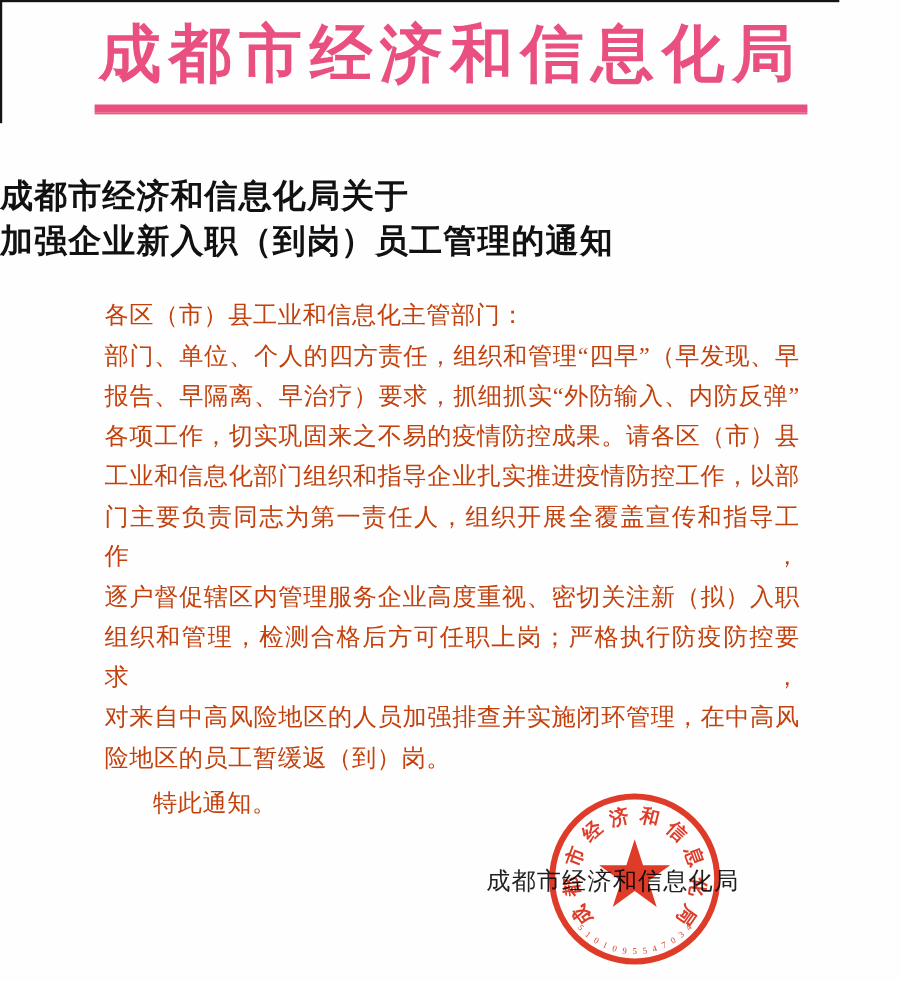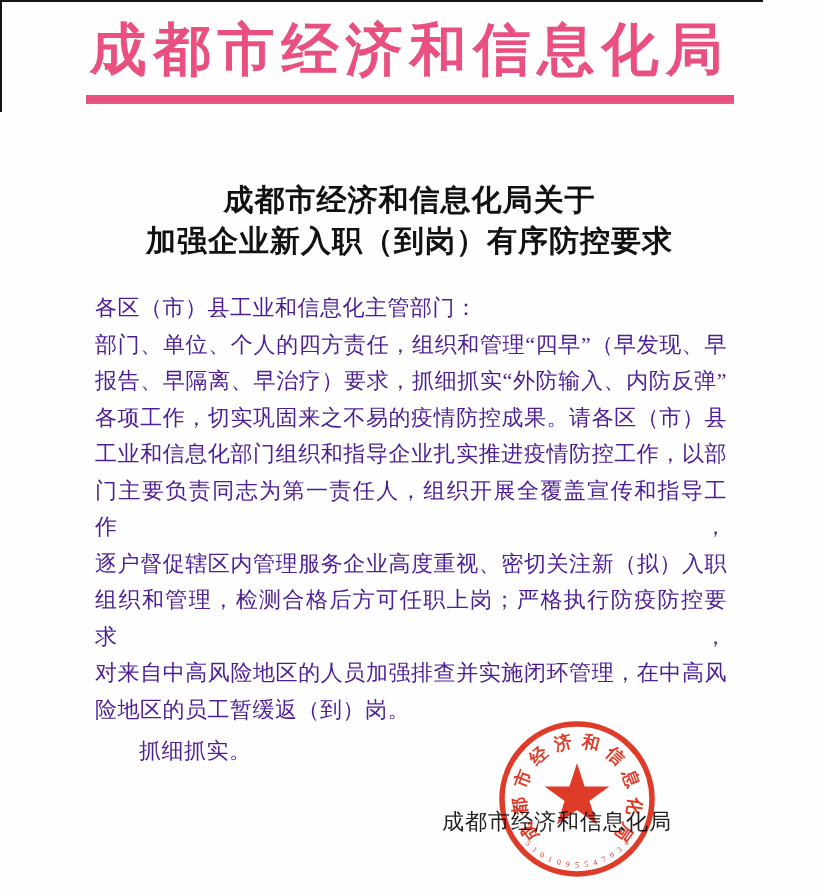--- a/index.html
+++ b/index.html
@@ -17,25 +17,25 @@
   .agency-title {
     font-size: 57px; font-weight: 700; letter-spacing: 7px;
     color: #e9507f; line-height: 72px; white-space: nowrap;
   }
   .red-rule {
     width: 648px; margin: 9px auto 0 auto; height: 3px; background: #fff;
     border-top: 7px solid #e9507f; border-bottom: 2px solid #ea5c86;
   }
 
   
-  .doc-title { margin-top: 75px; text-align: center; color: #111; }
+  .doc-title { margin-top: 54px; color: #111; }
   .doc-title div { font-size: 30px; font-weight: 700; line-height: 41px; letter-spacing: 1px; }
 
   
-  .doc-body { margin: 29px 92px 0 95px; width: 632px; color: #4c1d95; }
+  .doc-body { margin: 29px 92px 0 95px; width: 632px; color: #c2410c; }
   .body-line {
     font-size: 22px; line-height: 36.5px; white-space: nowrap;
     text-align: left; letter-spacing: 0.5px;
   }
   .body-line.stretch { white-space: normal; text-align: justify; text-align-last: justify; }
   .body-line.indent { text-indent: 44px; }
   .closing-line { margin-top: 5px; }
 
   
   .signature { margin-top: 36px; text-align: right; padding-right: 147px; color: #1f1f1f; }
@@ -56,37 +56,37 @@
   <div class="artifact-top"></div>
   <div class="artifact-left"></div>
 
   <div class="letterhead">
     <div class="agency-title">成都市经济和信息化局</div>
     <div class="red-rule"></div>
   </div>
 
   <div class="doc-title">
     <div>成都市经济和信息化局关于</div>
-    <div>加强企业新入职（到岗）有序防控要求</div>
+    <div>加强企业新入职（到岗）员工管理的通知</div>
   </div>
 
   <div class="doc-body">
     <div class="body-line">各区（市）县工业和信息化主管部门：</div>
     <div id="paragraph-lines">
         <div class="body-line stretch">部门、单位、个人的四方责任，组织和管理“四早”（早发现、早</div>
         <div class="body-line stretch">报告、早隔离、早治疗）要求，抓细抓实“外防输入、内防反弹”</div>
         <div class="body-line stretch">各项工作，切实巩固来之不易的疫情防控成果。请各区（市）县</div>
         <div class="body-line stretch">工业和信息化部门组织和指导企业扎实推进疫情防控工作，以部</div>
         <div class="body-line stretch">门主要负责同志为第一责任人，组织开展全覆盖宣传和指导工作，</div>
         <div class="body-line stretch">逐户督促辖区内管理服务企业高度重视、密切关注新（拟）入职</div>
         <div class="body-line stretch">组织和管理，检测合格后方可任职上岗；严格执行防疫防控要求，</div>
         <div class="body-line stretch">对来自中高风险地区的人员加强排查并实施闭环管理，在中高风</div>
         <div class="body-line">险地区的员工暂缓返（到）岗。</div>
       </div>
-    <div class="body-line indent closing-line">抓细抓实。</div>
+    <div class="body-line indent closing-line">特此通知。</div>
   </div>
 
   <div class="signature">
     <div class="sig-agency">成都市经济和信息化局</div>
 
   </div>
 
   <div class="seal">
     <svg id="seal-svg" width="164" height="164" viewBox="0 0 164 164" xmlns="http://www.w3.org/2000/svg">
         <circle cx="82" cy="82" r="75" fill="none" stroke="#de2c18" stroke-width="5.5"></circle>

